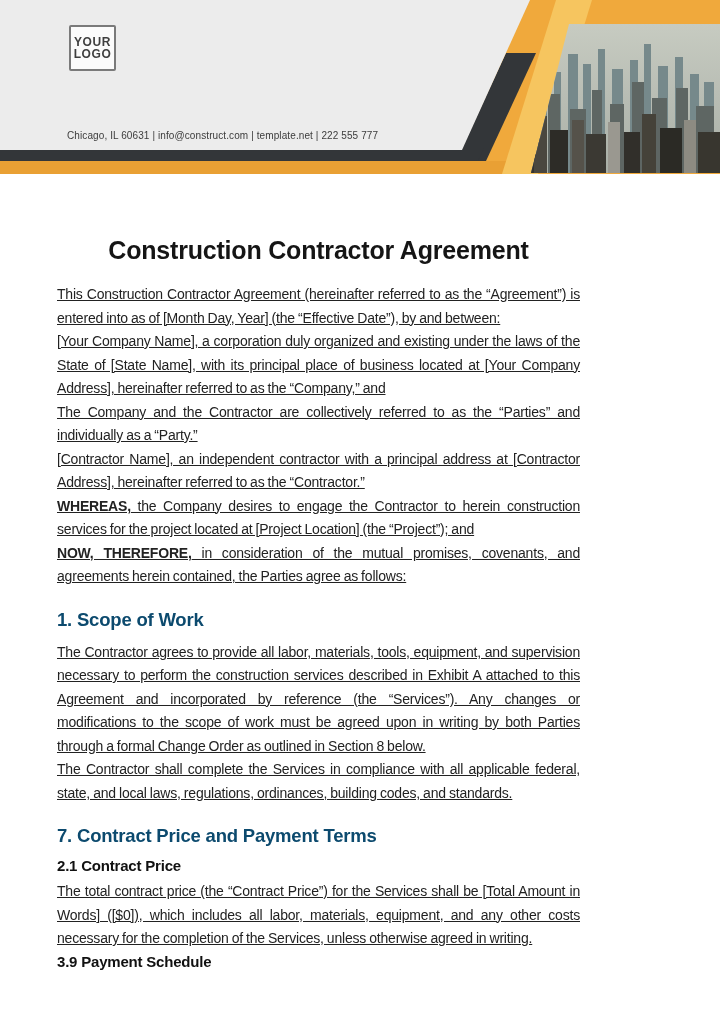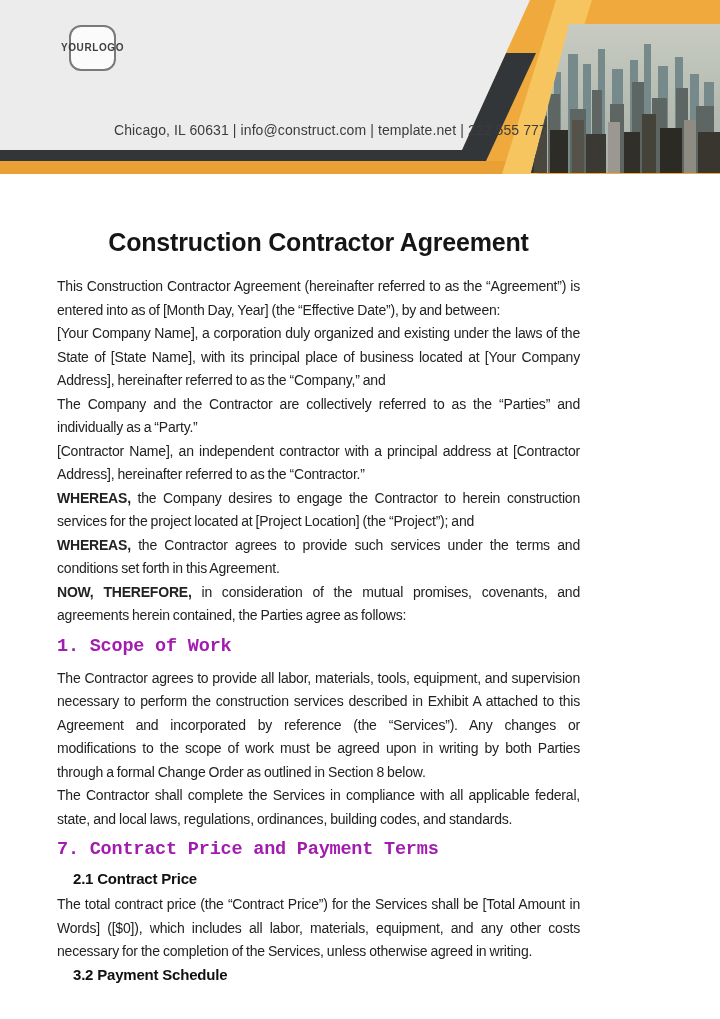--- a/index.html
+++ b/index.html
@@ -14,46 +14,46 @@
   .yellow-bottom{background:#E9A034;clip-path:polygon(0 161px,516px 161px,511px 174px,0 174px);}
   .light-stripe{background:#F6C55F;clip-path:polygon(556px 0,592px 0,538px 174px,502px 174px);}
   .photo-wrap{position:absolute;top:24px;left:520px;width:200px;height:149px;
     clip-path:polygon(49px 0,200px 0,200px 149px,11px 149px);}
   .photo-wrap svg{display:block;width:200px;height:149px;}
   .charcoal-diag{background:#333639;clip-path:polygon(506px 53px,536px 53px,486px 161px,456px 161px);}
   .charcoal-bar{background:#333639;clip-path:polygon(0 148px,484px 148px,478px 161px,0 161px);}
   .gray-panel{background:#ECECEC;clip-path:polygon(0 0,530px 0,462px 150px,0 150px);}
   .logo-box{
     position:absolute;left:69px;top:25px;width:43px;height:42px;
-    background:#FBFBFB;border:2px solid #7A7A7A;border-radius:12px;
-    display:flex;align-items:center;justify-content:center;
-    font-weight:bold;font-size:10px;line-height:12px;letter-spacing:.6px;color:#3F3F3F;
+    background:#FBFBFB;border:2px solid #7A7A7A;border-radius:2px;
+    display:flex;flex-direction:column;align-items:center;justify-content:center;
+    font-weight:bold;font-size:12px;line-height:12px;letter-spacing:.6px;color:#3F3F3F;
   }
   .company-name{
     position:absolute;left:66px;top:85px;font-size:20px;font-weight:bold;color:#EBB33E;
     letter-spacing:.2px;
   }
   .company-contact{
-    position:absolute;left:67px;top:122px;font-size:14px;color:#3C3C3C;letter-spacing:.1px;margin-left:47px;
+    position:absolute;left:67px;top:130px;font-size:10px;color:#3C3C3C;letter-spacing:.1px;
   }
   
   .doc{
-    position:absolute;top:166px;left:0;width:639px;height:845px;
+    position:absolute;top:174px;left:0;width:639px;height:845px;
     padding:62px 59px 0 57px;box-sizing:border-box;color:#1F1F1F;
   }
   .doc h1{
     margin:0 0 18px 0;text-align:center;font-size:25px;font-weight:bold;color:#151515;
     letter-spacing:-.2px;
   }
   .doc p{
     margin:0;font-size:14px;line-height:23.5px;text-align:justify;
-    letter-spacing:-.2px;word-spacing:-.6px;color:#222;
+    letter-spacing:-.2px;word-spacing:-.6px;color:#222;text-decoration:underline;
   }
-  .doc h2{margin:8px 0 10px 0;font-size:18.5px;font-weight:bold;color:#a21caf;letter-spacing:-.2px;font-family:Liberation Mono, monospace;}
-  .doc h3{margin:2px 0 6px 16px;font-size:15px;font-weight:bold;color:#111;letter-spacing:-.2px;}
+  .doc h2{margin:20px 0 10px 0;font-size:18.5px;font-weight:bold;color:#0c4a6e;letter-spacing:-.2px;}
+  .doc h3{margin:2px 0 6px 0;font-size:15px;font-weight:bold;color:#111;letter-spacing:-.2px;}
 </style>
 </head>
 <body>
 
 <div class="page">
 
   <div class="banner">
     <div class="layer yellow-base"></div>
     <div class="layer yellow-bottom"></div>
     <div class="layer light-stripe"></div>
@@ -123,28 +123,27 @@
   </div>
 
   <div class="doc">
     <h1>Construction Contractor Agreement</h1>
 
     <p><strong></strong><span>This Construction Contractor Agreement (hereinafter referred to as the “Agreement”) is entered into as of [Month Day, Year] (the “Effective Date”), by and between:</span></p>
     <p><strong></strong><span>[Your Company Name], a corporation duly organized and existing under the laws of the State of [State Name], with its principal place of business located at [Your Company Address], hereinafter referred to as the “Company,” and</span></p>
     <p><strong></strong><span>The Company and the Contractor are collectively referred to as the “Parties” and individually as a “Party.”</span></p>
     <p><strong></strong><span>[Contractor Name], an independent contractor with a principal address at [Contractor Address], hereinafter referred to as the “Contractor.”</span></p>
     <p><strong>WHEREAS,</strong><span> the Company desires to engage the Contractor to herein construction services for the project located at [Project Location] (the “Project”); and</span></p>
-    <p><strong>WHEREAS,</strong><span> the Contractor agrees to provide such services under the terms and conditions set forth in this Agreement.</span></p>
     <p><strong>NOW, THEREFORE,</strong><span> in consideration of the mutual promises, covenants, and agreements herein contained, the Parties agree as follows:</span></p>
 
     <h2>1. Scope of Work</h2>
     <p><strong></strong><span>The Contractor agrees to provide all labor, materials, tools, equipment, and supervision necessary to perform the construction services described in Exhibit A attached to this Agreement and incorporated by reference (the “Services”). Any changes or modifications to the scope of work must be agreed upon in writing by both Parties through a formal Change Order as outlined in Section 8 below.</span></p>
     <p><strong></strong><span>The Contractor shall complete the Services in compliance with all applicable federal, state, and local laws, regulations, ordinances, building codes, and standards.</span></p>
 
     <h2>7. Contract Price and Payment Terms</h2>
 
     <h3>2.1 Contract Price</h3>
     <p><strong></strong><span>The total contract price (the “Contract Price”) for the Services shall be [Total Amount in Words] ([$0]), which includes all labor, materials, equipment, and any other costs necessary for the completion of the Services, unless otherwise agreed in writing.</span></p>
 
-    <h3>3.2 Payment Schedule</h3>
+    <h3>3.9 Payment Schedule</h3>
   </div>
 
 </div>
 
 </body></html>

